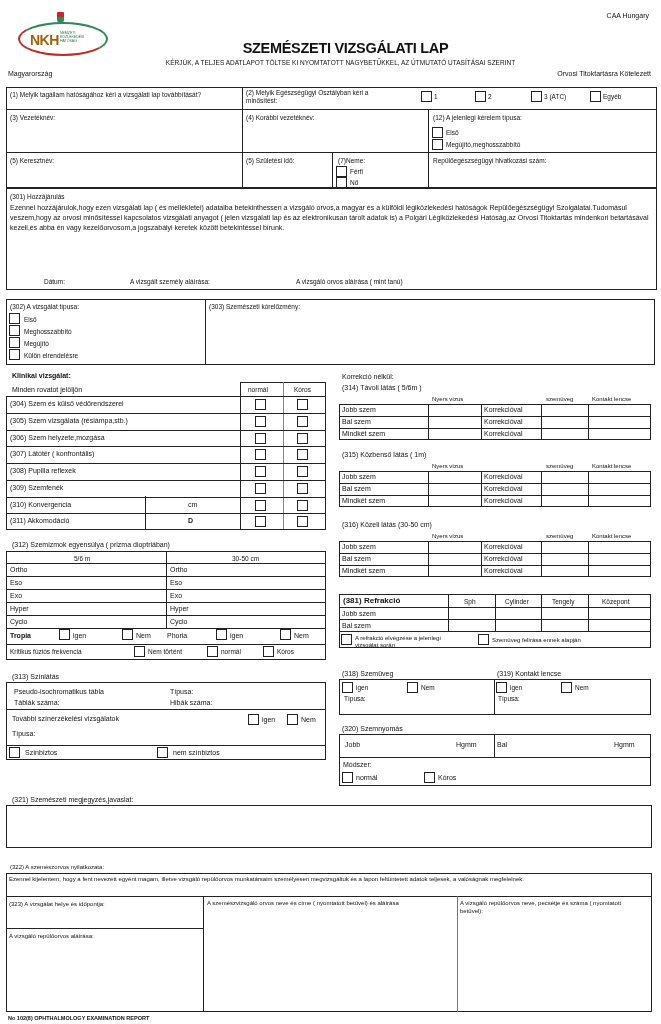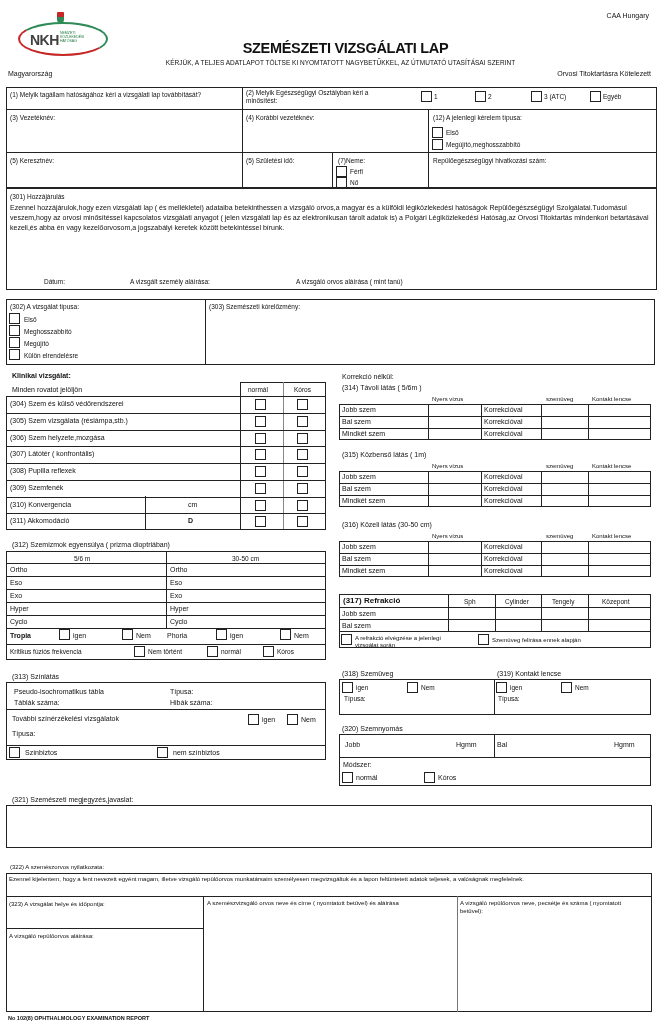--- a/index.html
+++ b/index.html
@@ -10,21 +10,21 @@
   .thick { border-width: 1.5px; }
   .hl { position: absolute; height: 0; border-top: 1px solid #222; }
   .vl { position: absolute; width: 0; border-left: 1px solid #222; }
   .t { position: absolute; white-space: nowrap; font-size: 6.5px; line-height: 8px; }
   .t7 { font-size: 7px; }
   .t8 { font-size: 8px; }
   .b { font-weight: bold; }
   .cb { position: absolute; width: 11px; height: 11px; border: 1px solid #222; background: #fff; cursor: pointer; }
   .para { position: absolute; font-size: 7px; line-height: 10px; white-space: normal; }
   .logo { position: absolute; left: 18px; top: 22px; width: 90px; height: 34px; border-radius: 50%; border: 2px solid #2e8b57; border-left-color: #c62828; border-bottom-color: #c62828; }
-  .logo-text { position: absolute; left: 30px; top: 32px; font-size: 14px; font-weight: bold; color: #404040; letter-spacing: -0.5px; }
+  .logo-text { position: absolute; left: 30px; top: 32px; font-size: 14px; font-weight: bold; color: #a16207; letter-spacing: -0.5px; }
   .logo-sub { position: absolute; left: 60px; top: 31px; font-size: 3.5px; line-height: 4px; color: #1f7a3f; }
   .crest { position: absolute; left: 57px; top: 12px; width: 7px; height: 11px; background: linear-gradient(#c62828 50%, #2e8b57 50%); border-radius: 1px 1px 4px 4px; }
 </style>
 </head>
 <body>
 
 <div class="crest"></div>
 <div class="logo"></div>
 <div class="logo-text">NKH</div>
 <div class="logo-sub" style="width:24px;white-space:normal;">NEMZETI KÖZLEKEDÉSI HATÓSÁG</div>
@@ -246,21 +246,21 @@
 <div class="t t7" style="left:342px;top:543px;">Jobb szem</div>
 <div class="t t7" style="left:484px;top:543px;">Korrekcióval</div>
 <div class="hl" style="left:339px;top:553px;width:312px;"></div>
 <div class="t t7" style="left:342px;top:555px;">Bal szem</div>
 <div class="t t7" style="left:484px;top:555px;">Korrekcióval</div>
 <div class="hl" style="left:339px;top:565px;width:312px;"></div>
 <div class="t t7" style="left:342px;top:567px;">Mindkét szem</div>
 <div class="t t7" style="left:484px;top:567px;">Korrekcióval</div>
 
 <div class="box" style="left:339px;top:594px;width:312px;height:54px;"></div>
-<div class="t t8 b" style="left:343px;top:597px;">(317) Refrakció</div>
+<div class="t t8 b" style="left:343px;top:597px;">(381) Refrakció</div>
 <div class="vl" style="left:448px;top:594px;height:37px;"></div>
 <div class="vl" style="left:495px;top:594px;height:37px;"></div>
 <div class="vl" style="left:541px;top:594px;height:37px;"></div>
 <div class="vl" style="left:588px;top:594px;height:37px;"></div>
 <div class="hl" style="left:339px;top:607px;width:312px;"></div>
 <div class="hl" style="left:339px;top:619px;width:312px;"></div>
 <div class="hl" style="left:339px;top:631px;width:312px;"></div>
 <div class="t" style="left:464px;top:598px;">Sph</div>
 <div class="t" style="left:505px;top:598px;">Cylinder</div>
 <div class="t" style="left:552px;top:598px;">Tengely</div>

